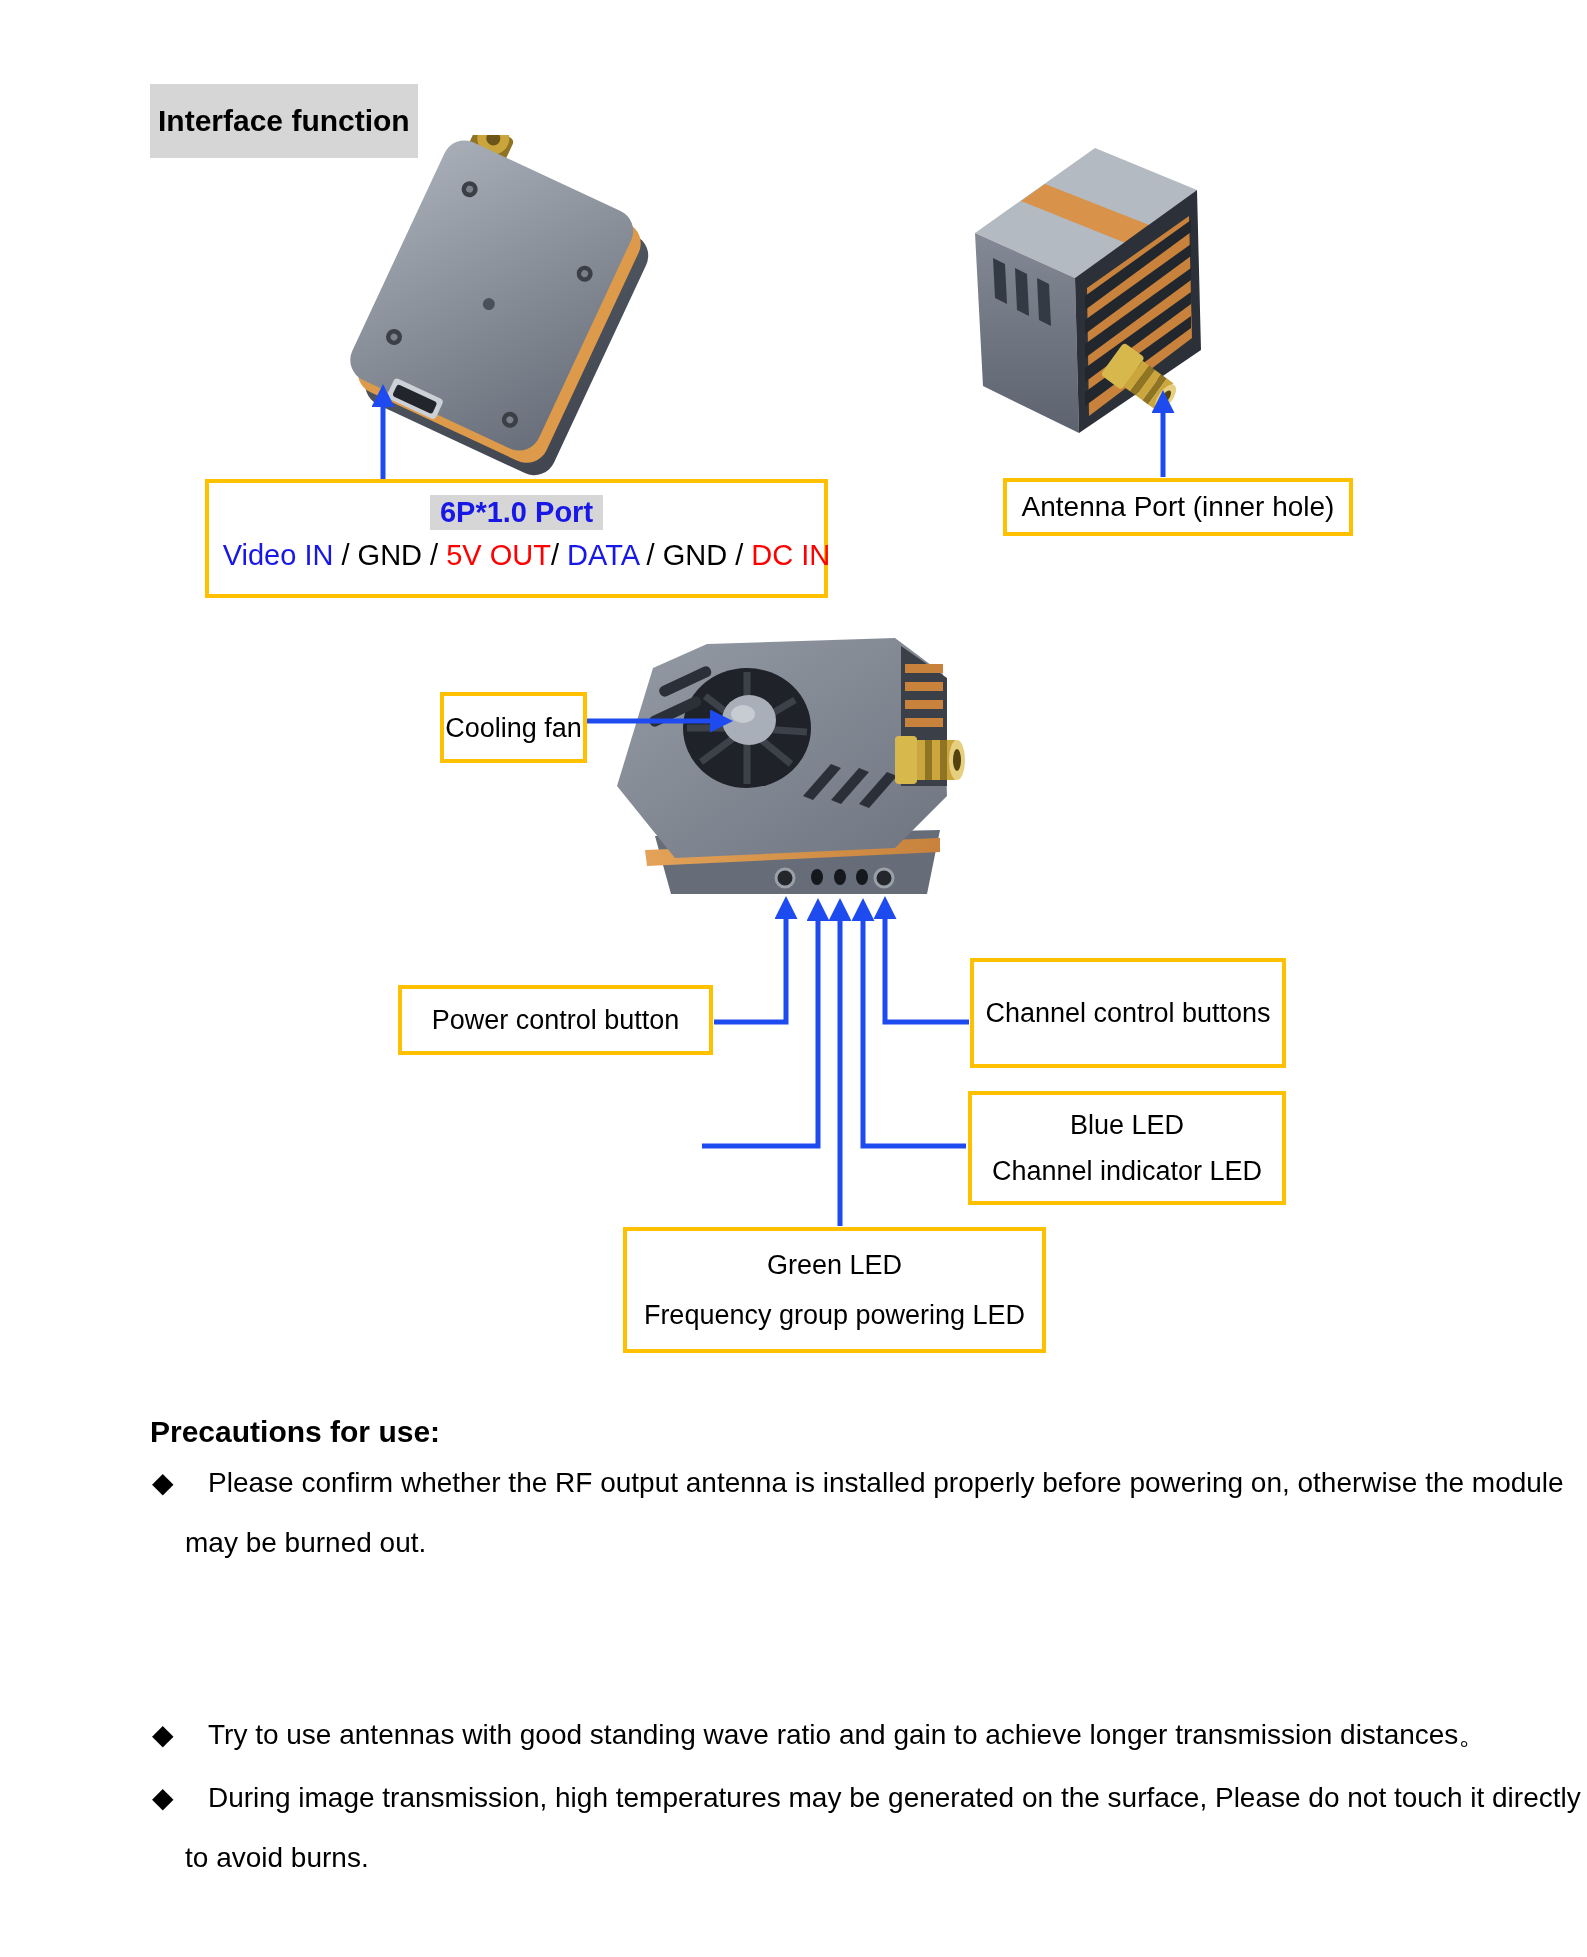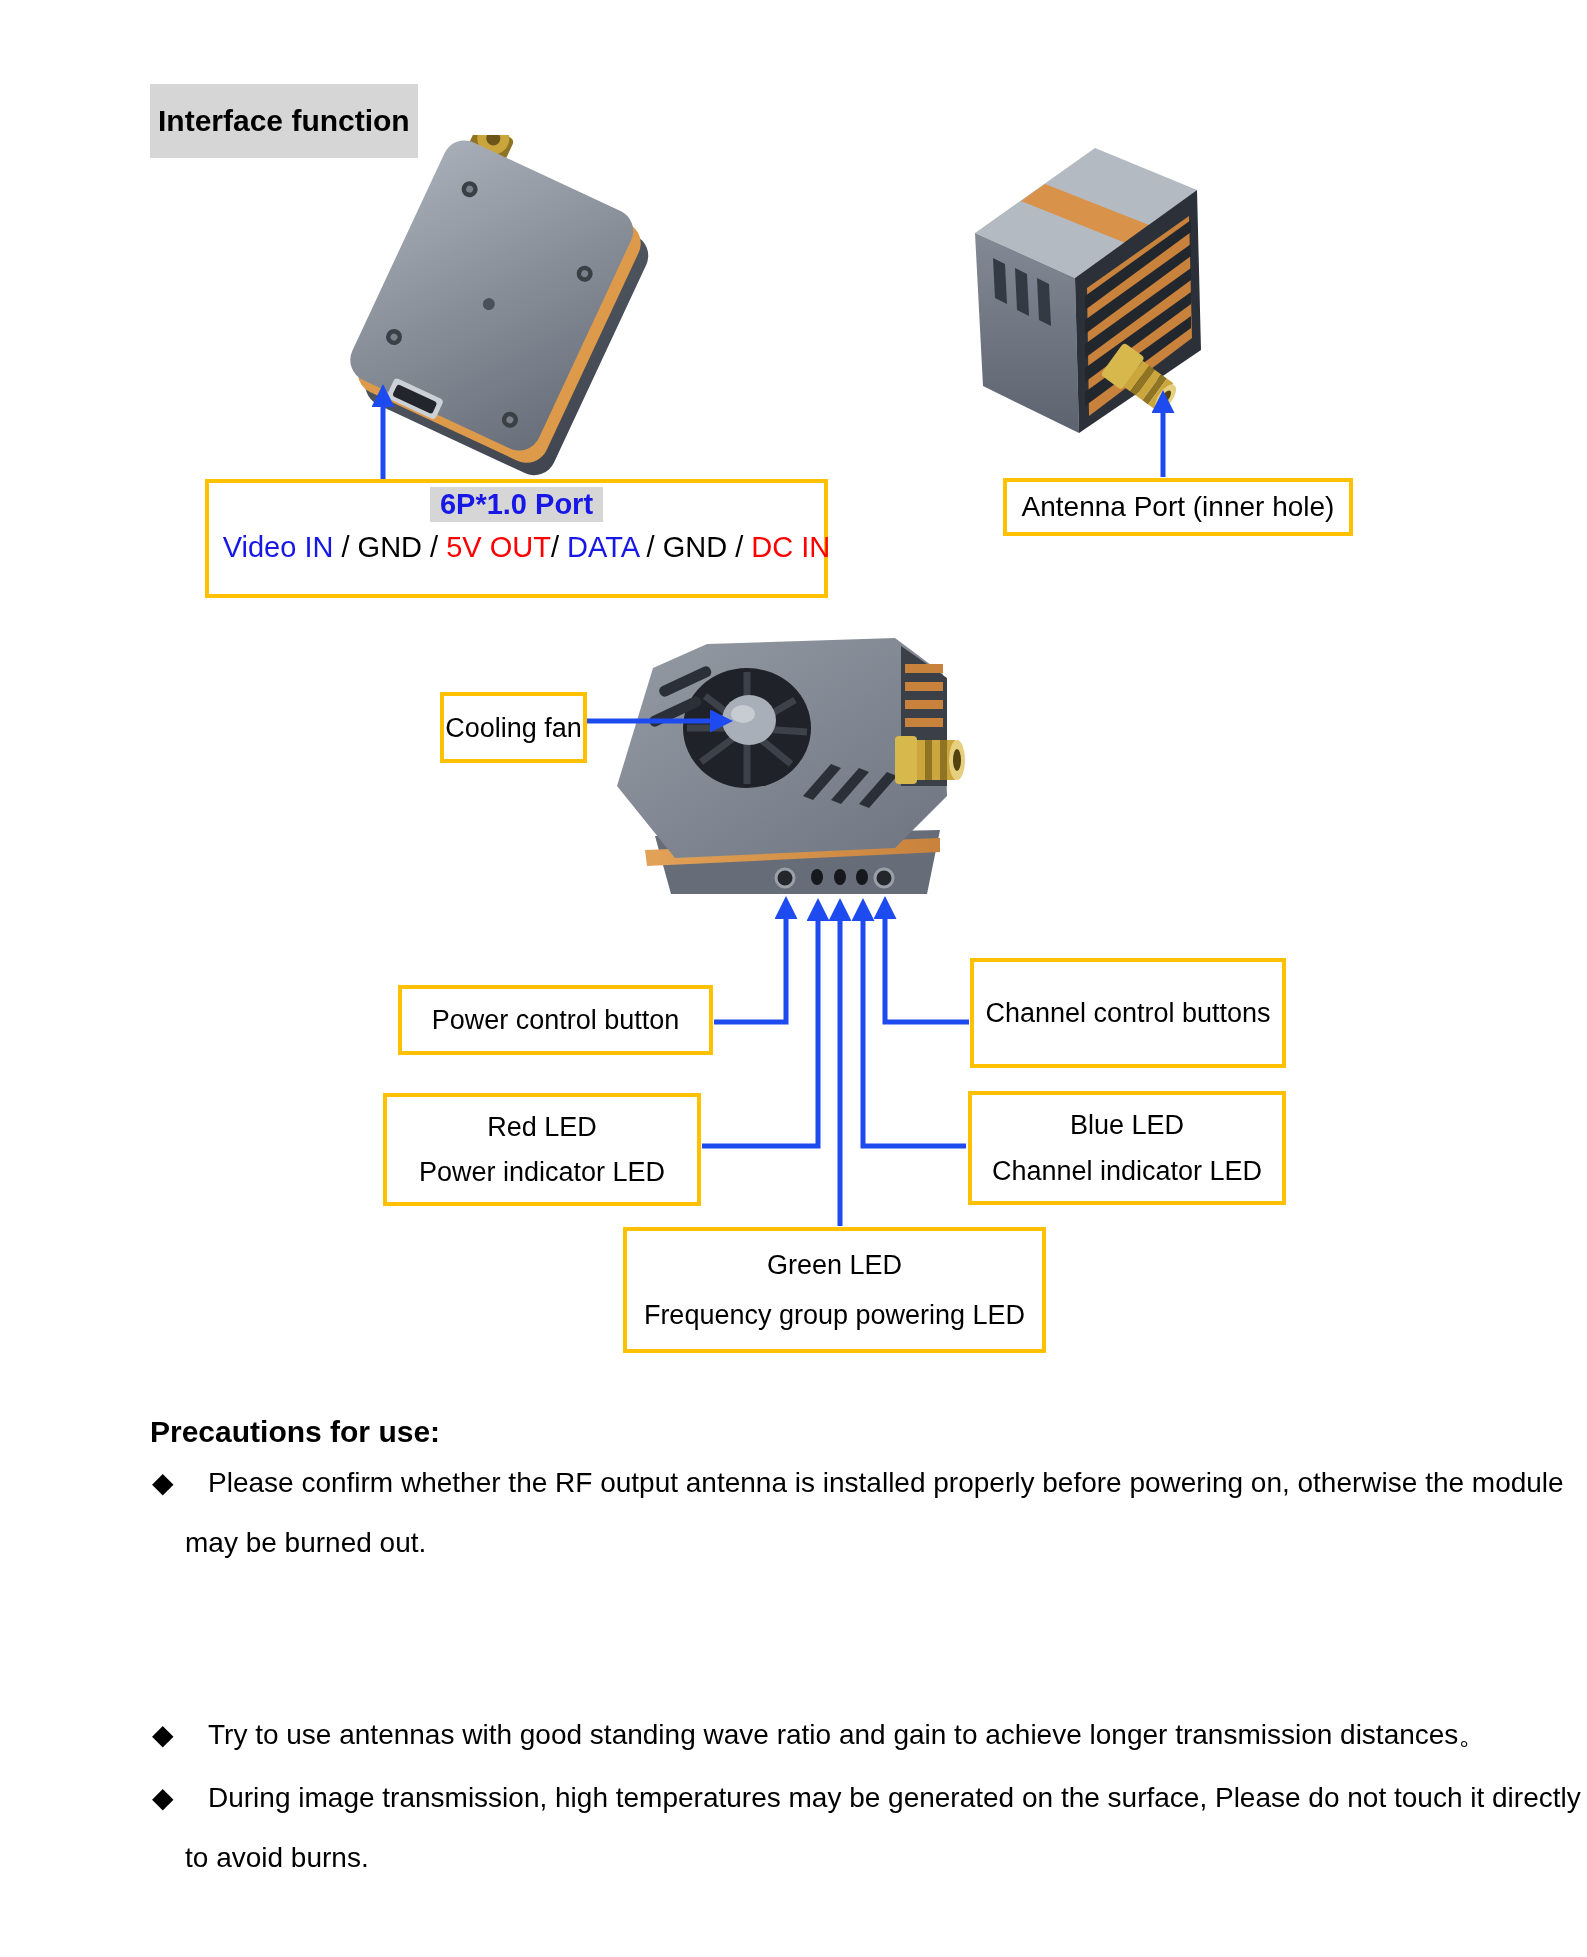--- a/index.html
+++ b/index.html
@@ -27,21 +27,21 @@
   }
   .callout{
     border:4px solid var(--box);
     box-sizing:border-box;background:#fff;
     display:flex;flex-direction:column;align-items:center;justify-content:center;
     text-align:center;font-size:27px;line-height:32px;
   }
   .callout.two-line{justify-content:space-evenly;}
   .port-box{justify-content:flex-start;}
   .port-title{
-    margin-top:4px;
+    margin-top:12px;
     font-size:29px;font-weight:bold;color:var(--tblue);
     background:var(--hl);padding:1px 10px;line-height:33px;
   }
   .port-pins{margin-top:8px;font-size:29px;line-height:34px;white-space:nowrap;margin-left:20px;}
   .wires{position:absolute;left:0;top:0;pointer-events:none;}
   .wire{stroke:var(--arrow);stroke-width:5;fill:none;stroke-linejoin:miter;}
   .ahead{fill:var(--arrow);}
   .bullet-item{position:absolute;left:152px;width:1400px;font-size:28px;}
   .b-line{line-height:60px;white-space:nowrap;}
   .b-line.cont{padding-left:33px;}
@@ -224,24 +224,20 @@
   </div>
 
   <div class="abs callout" style="left:398px;top:985px;width:315px;height:70px;">
     <span>Power control button</span>
   </div>
 
   <div class="abs callout" style="left:970px;top:958px;width:316px;height:110px;">
     <span>Channel control buttons</span>
   </div>
 
-  <div class="abs callout two-line" style="left:383px;top:1093px;width:318px;height:113px;">
-    <span>Red LED</span>
-    <span>Power indicator LED</span>
-  </div>
 
   <div class="abs callout two-line" style="left:968px;top:1091px;width:318px;height:114px;">
     <span>Blue LED</span>
     <span>Channel indicator LED</span>
   </div>
 
   <div class="abs callout two-line" style="left:623px;top:1227px;width:423px;height:126px;">
     <span>Green LED</span>
     <span>Frequency group powering LED</span>
   </div>

